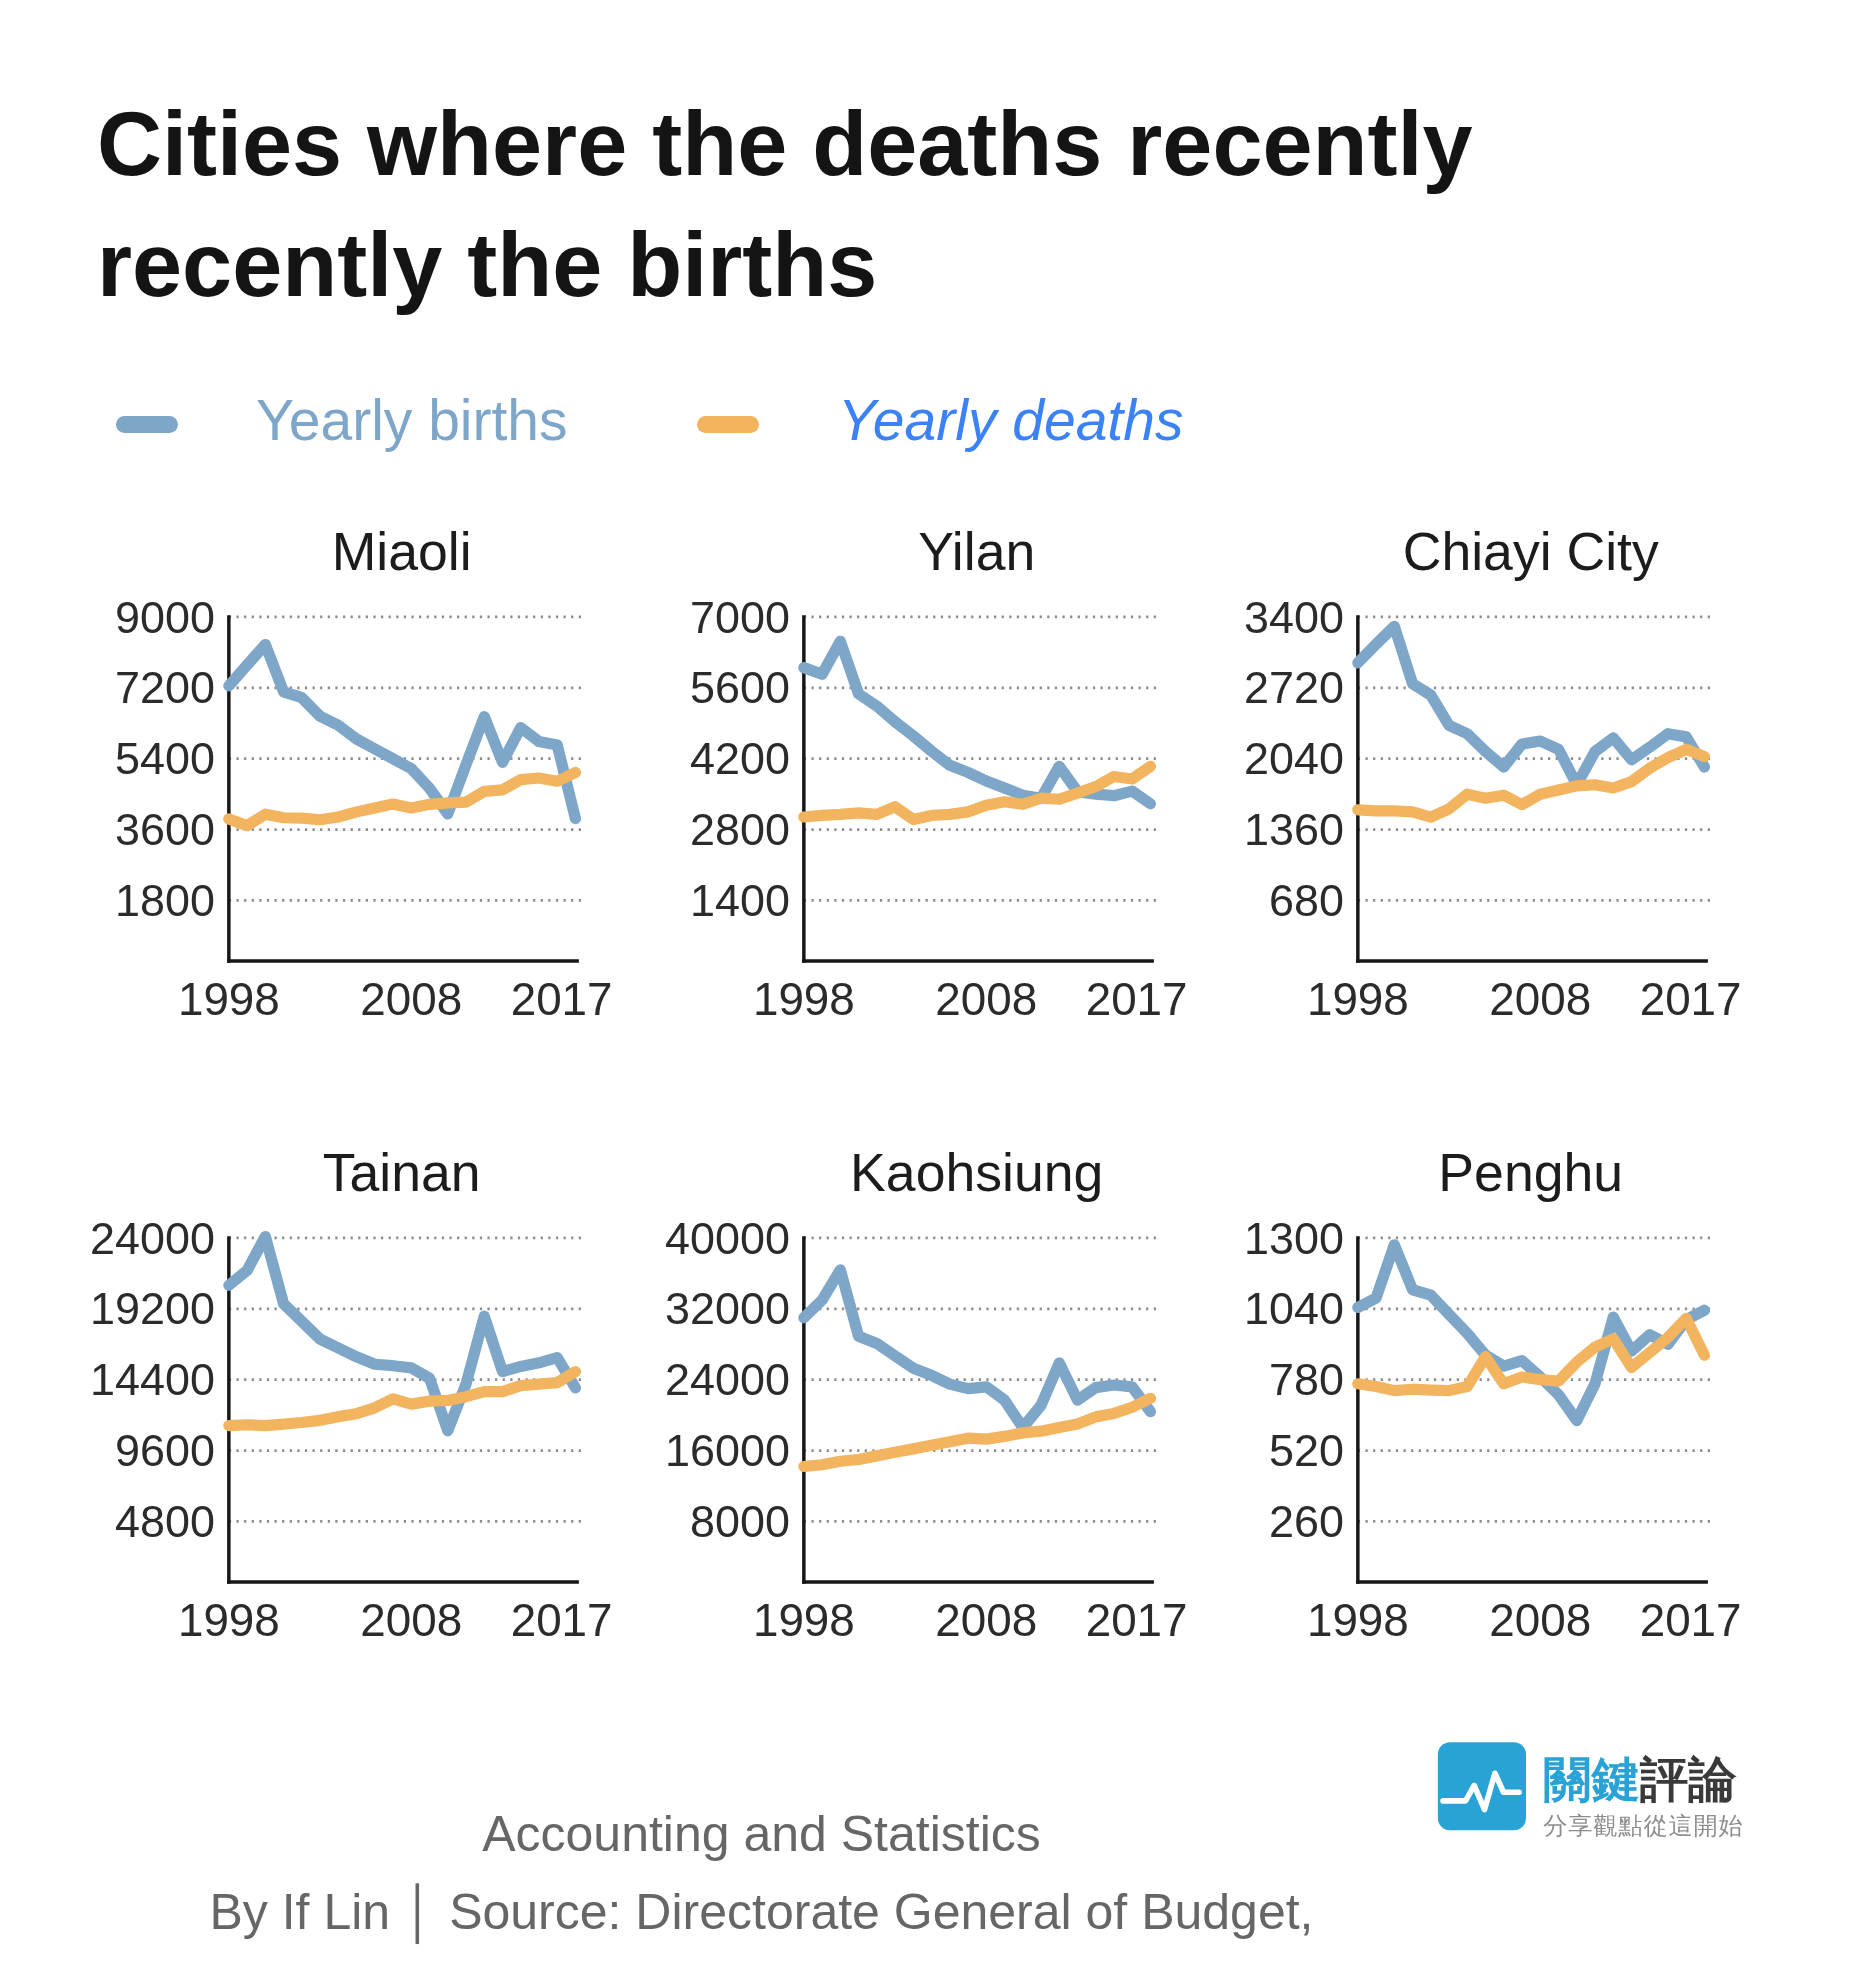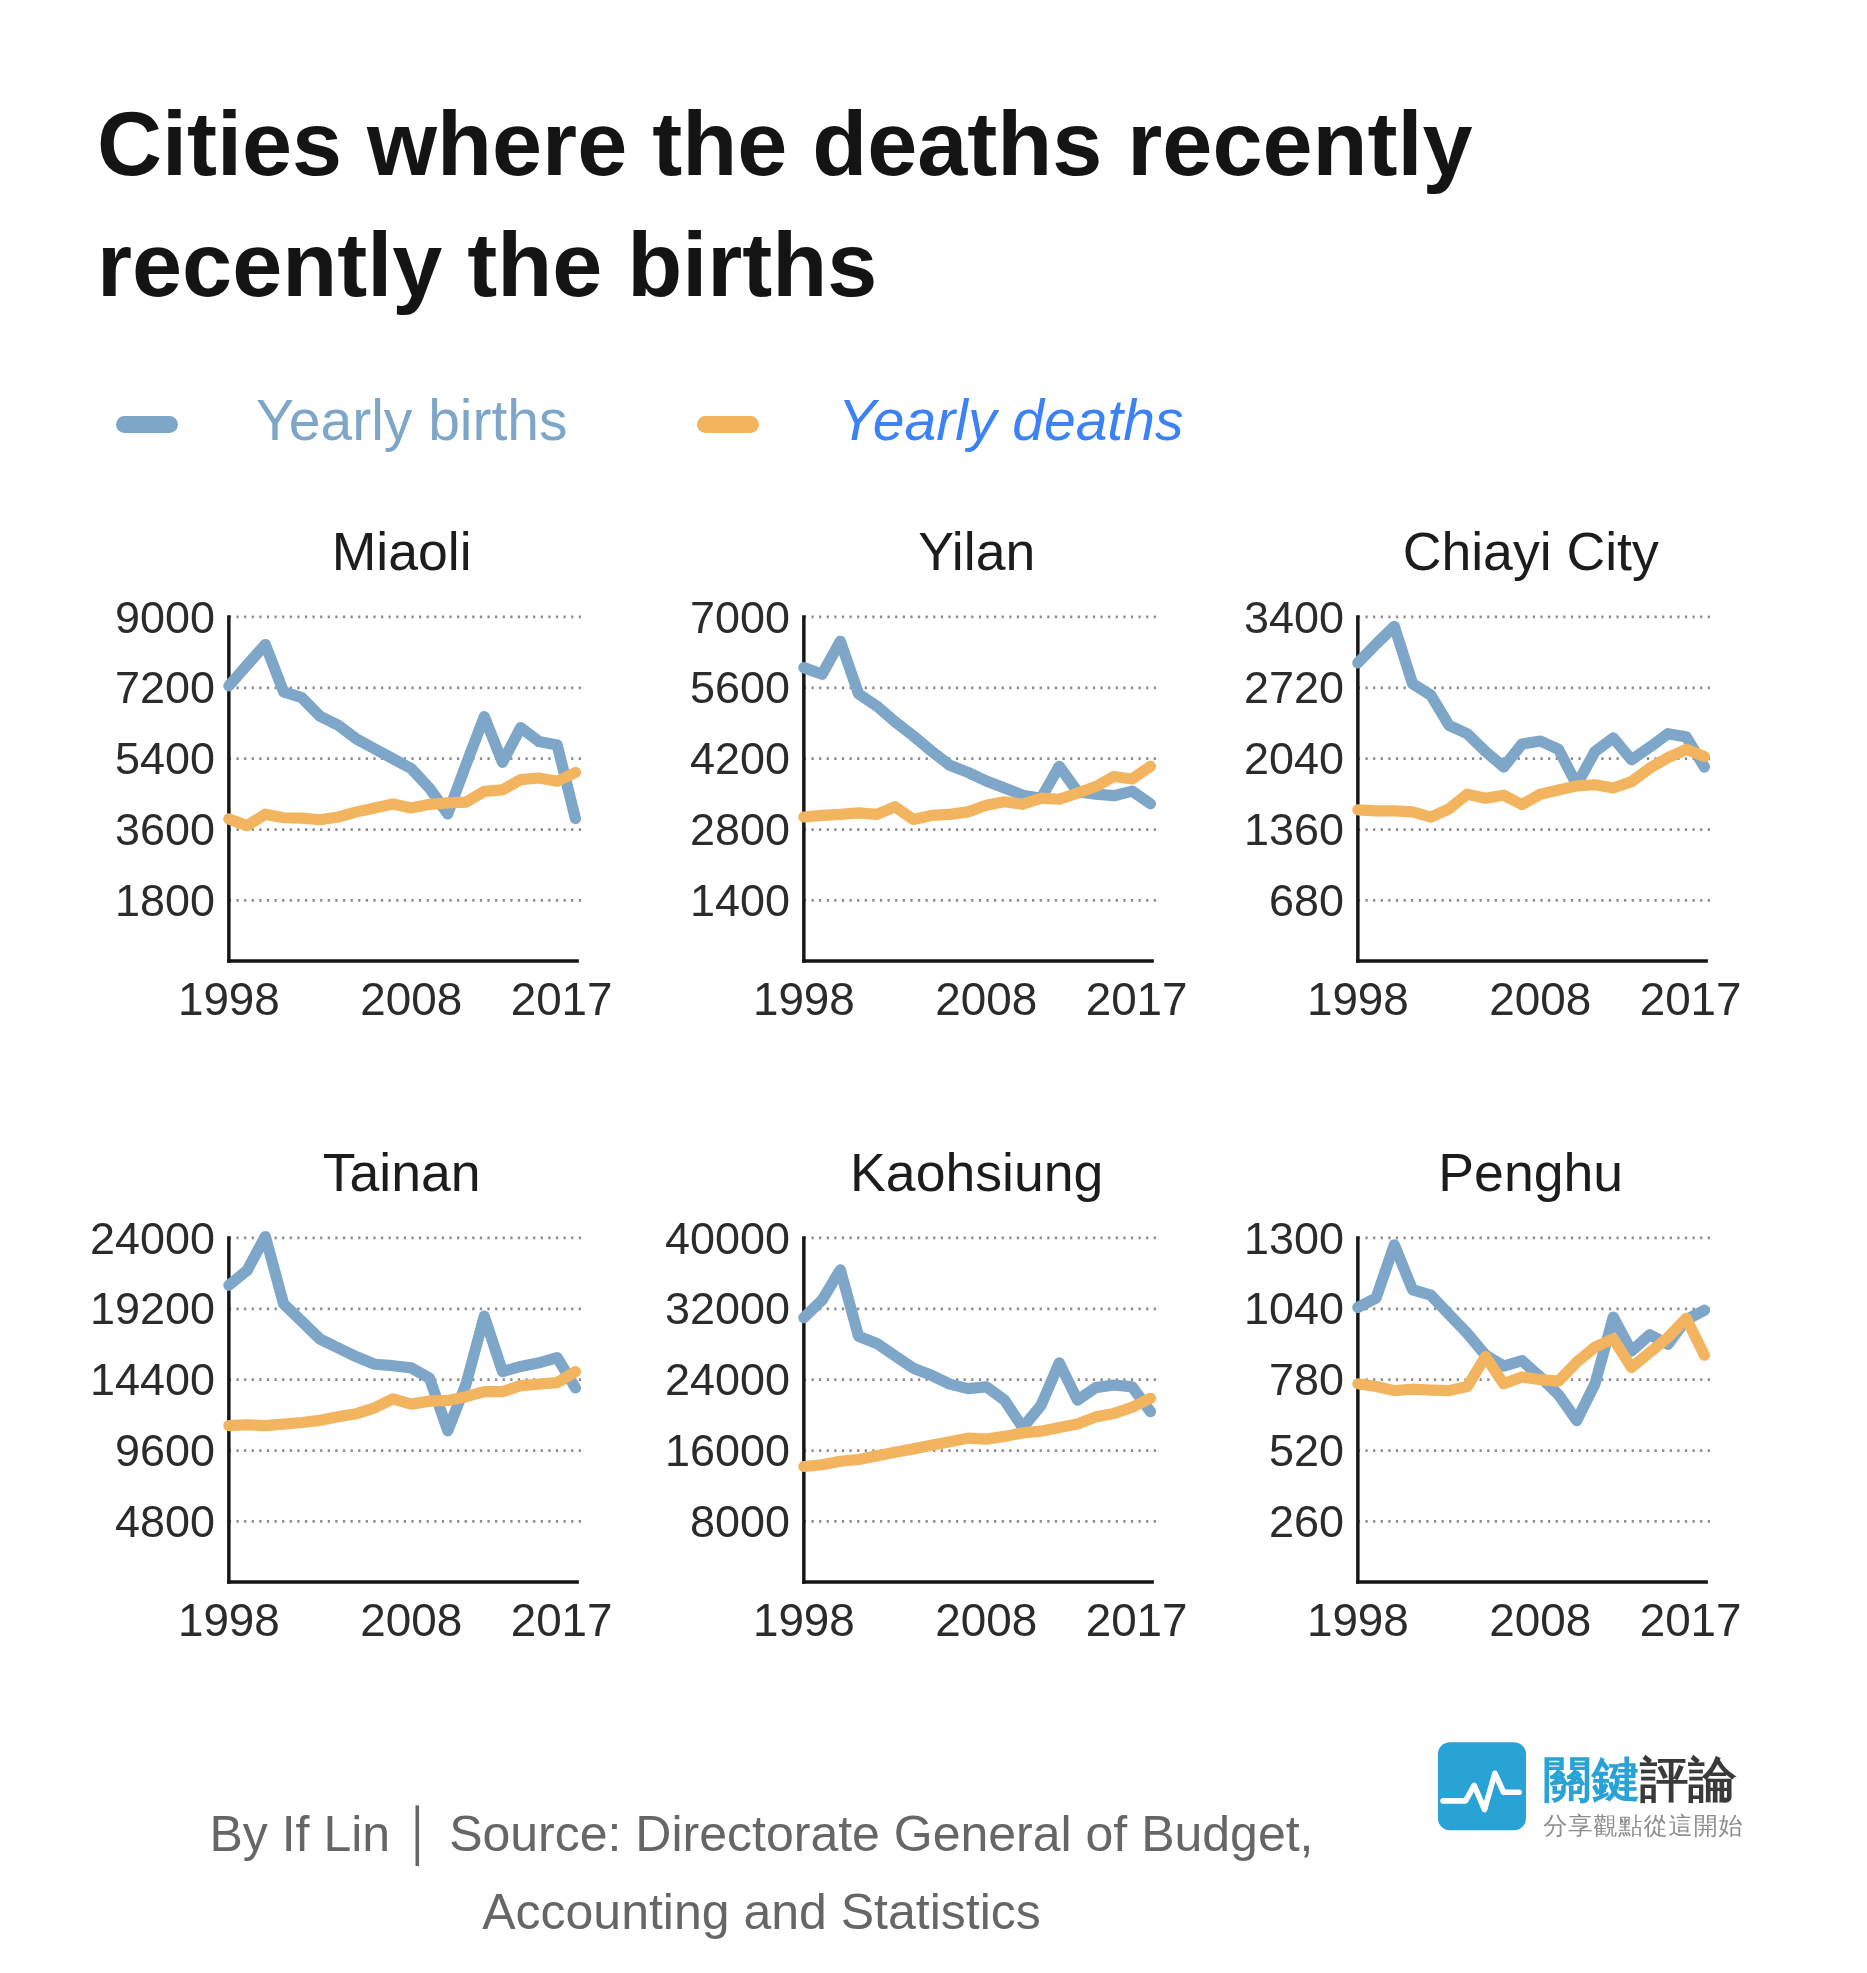--- a/index.html
+++ b/index.html
@@ -186,22 +186,22 @@
         <line x1="198" y1="518" x2="605" y2="518" stroke="#161616" stroke-width="4"></line>
         <polyline points="200.0,200.4 221.1,189.4 242.2,127.9 263.3,179.9 284.4,186.2 305.5,208.3 326.6,230.4 347.7,255.6 368.8,268.2 389.9,261.9 411.1,280.8 432.2,301.3 453.3,331.3 474.4,288.7 495.5,211.5 516.6,250.9 537.7,232.0 558.8,243.0 579.9,214.6 601.0,203.6" fill="none" stroke="#7ea6c9" stroke-width="13" stroke-linejoin="round" stroke-linecap="round"></polyline>
         <polyline points="200.0,288.7 221.1,291.9 242.2,296.6 263.3,295.0 284.4,296.0 305.5,296.6 326.6,291.9 347.7,257.2 368.8,288.7 389.9,280.8 411.1,284.0 432.2,285.6 453.3,263.5 474.4,246.2 495.5,236.7 516.6,269.8 537.7,252.5 558.8,235.1 579.9,213.0 601.0,255.6" fill="none" stroke="#f2b45e" stroke-width="13" stroke-linejoin="round" stroke-linecap="round"></polyline>
         <text x="200" y="581" text-anchor="middle" font-size="53" fill="#2b2b2b">1998</text>
         <text x="411.0526315789474" y="581" text-anchor="middle" font-size="53" fill="#2b2b2b">2008</text>
         <text x="585" y="581" text-anchor="middle" font-size="53" fill="#2b2b2b">2017</text>
       </svg>
     </div>
 
   <div class="footer">
+    <div>Accounting and Statistics</div>
     <div>By If Lin │ Source: Directorate General of Budget,</div>
-    <div>Accounting and Statistics</div>
   </div>
 
   <svg class="logo-svg" width="380" height="118" viewBox="0 0 440 136">
     <rect x="8" y="8" width="102" height="102" rx="14" fill="#29a2d5"></rect>
     <polyline points="14,76 40,76 50,58 62,86 74,44 84,66 102,66" fill="none" stroke="#ffffff" stroke-width="6.5" stroke-linejoin="round" stroke-linecap="round"></polyline>
     <text x="130" y="70" font-size="56" font-weight="700"><tspan fill="#29a2d5">關鍵</tspan><tspan fill="#3a3a3a">評論</tspan></text>
     <text x="130" y="114" font-size="28" fill="#8d8d8d" letter-spacing="1">分享觀點從這開始</text>
   </svg>
 
 </div>

